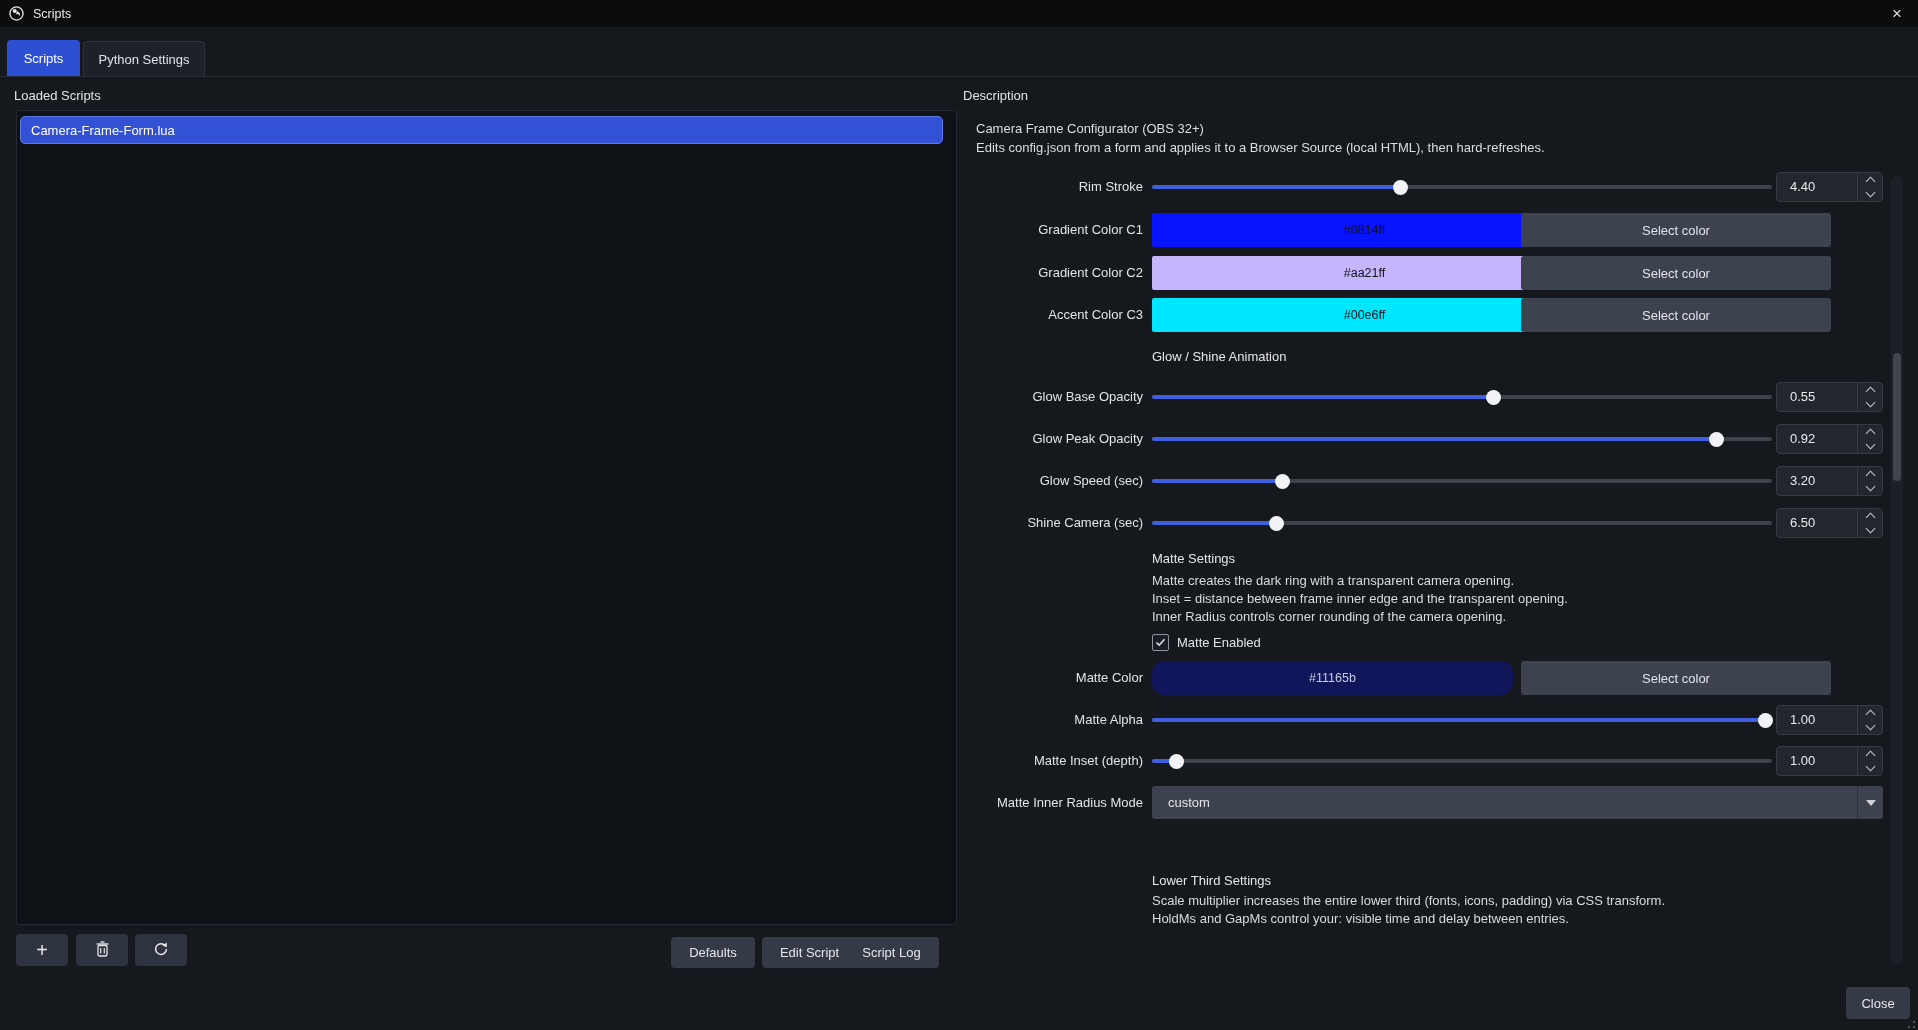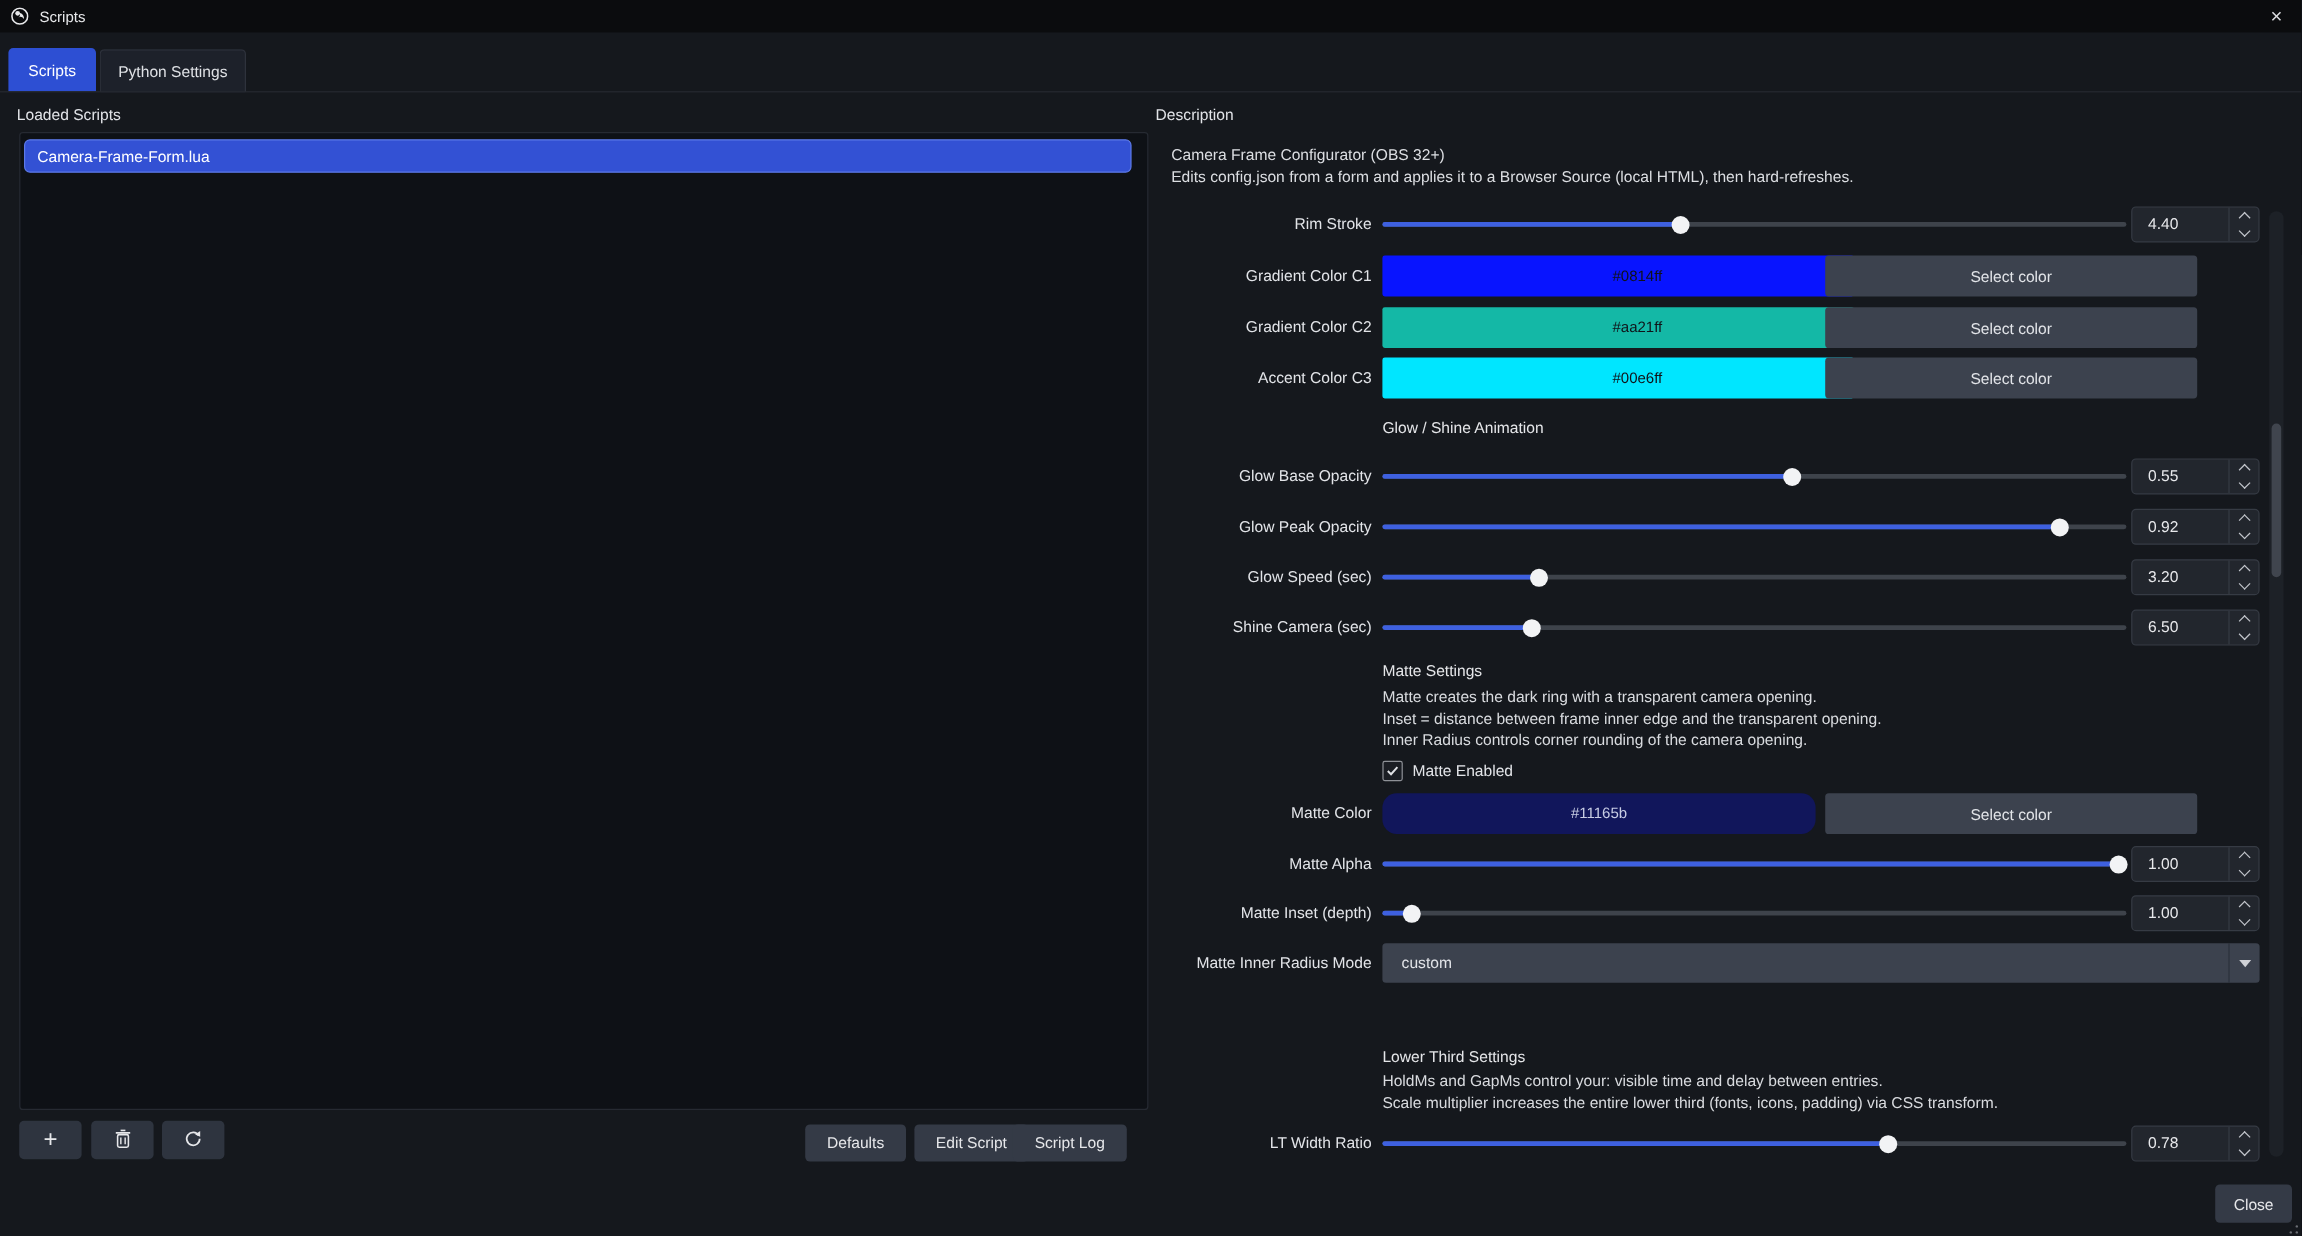--- a/index.html
+++ b/index.html
@@ -156,21 +156,21 @@
     </div>
   </div>
 
   <div class="row" style="top:213px;height:34px;">
     <span class="rowlabel rowlabel34">Gradient Color C1</span>
     <div class="swatch swatch-dark-text" style="background: rgb(8, 20, 255);">#0814ff</div>
     <div class="selcolor-btn">Select color</div>
   </div>
   <div class="row" style="top:256px;height:34px;">
     <span class="rowlabel rowlabel34">Gradient Color C2</span>
-    <div class="swatch swatch-dark-text" style="background: #14b8a6;">#aa21ff</div>
+    <div class="swatch swatch-dark-text" style="background: #c4b5fd;">#aa21ff</div>
     <div class="selcolor-btn">Select color</div>
   </div>
   <div class="row" style="top:298px;height:34px;">
     <span class="rowlabel rowlabel34">Accent Color C3</span>
     <div class="swatch swatch-dark-text" style="background: rgb(0, 230, 255);">#00e6ff</div>
     <div class="selcolor-btn">Select color</div>
   </div>
 
   <div class="section-h" style="top:349px;">Glow / Shine Animation</div>
 
@@ -313,41 +313,22 @@
     <div class="combo">
       <span class="combo-text">custom</span>
       <span class="combo-arrow-zone">
           <i class="tri-down"></i>
         </span>
     </div>
   </div>
 
   <div class="section-h" style="top:873px;">Lower Third Settings</div>
   <div class="para" style="top:892px;">
+    <div>Scale multiplier increases the entire lower third (fonts, icons, padding) via CSS transform.</div>
     <div>HoldMs and GapMs control your: visible time and delay between entries.</div>
-    <div>Scale multiplier increases the entire lower third (fonts, icons, padding) via CSS transform.</div>
-  </div>
-  <div class="row" style="top:938px;height:30px;">
-    <span class="rowlabel">LT Width Ratio</span>
-    <div class="slider">
-      <div class="sl-track"></div>
-        <div class="sl-fill" style="width: 68%;"></div>
-        <div class="sl-handle" style="left: calc(68% - 7.5px);"></div>
-    </div>
-    <div class="spin">
-      <span class="spin-val">0.78</span>
-      <div class="spin-arrows">
-          <div class="spin-up">
-            <i class="chev chev-up"></i>
-          </div>
-          <div class="spin-down">
-            <i class="chev chev-down"></i>
-          </div>
-        </div>
-    </div>
   </div>
 
   <div class="scroll-track">
     <div class="scroll-thumb"></div>
   </div>
 
   <div class="txt-btn" style="left:1846px;top:987px;width:64px;height:32px;">Close</div>
 
   <div class="resize-grip">
     <i style="right:0;bottom:0;"></i>

